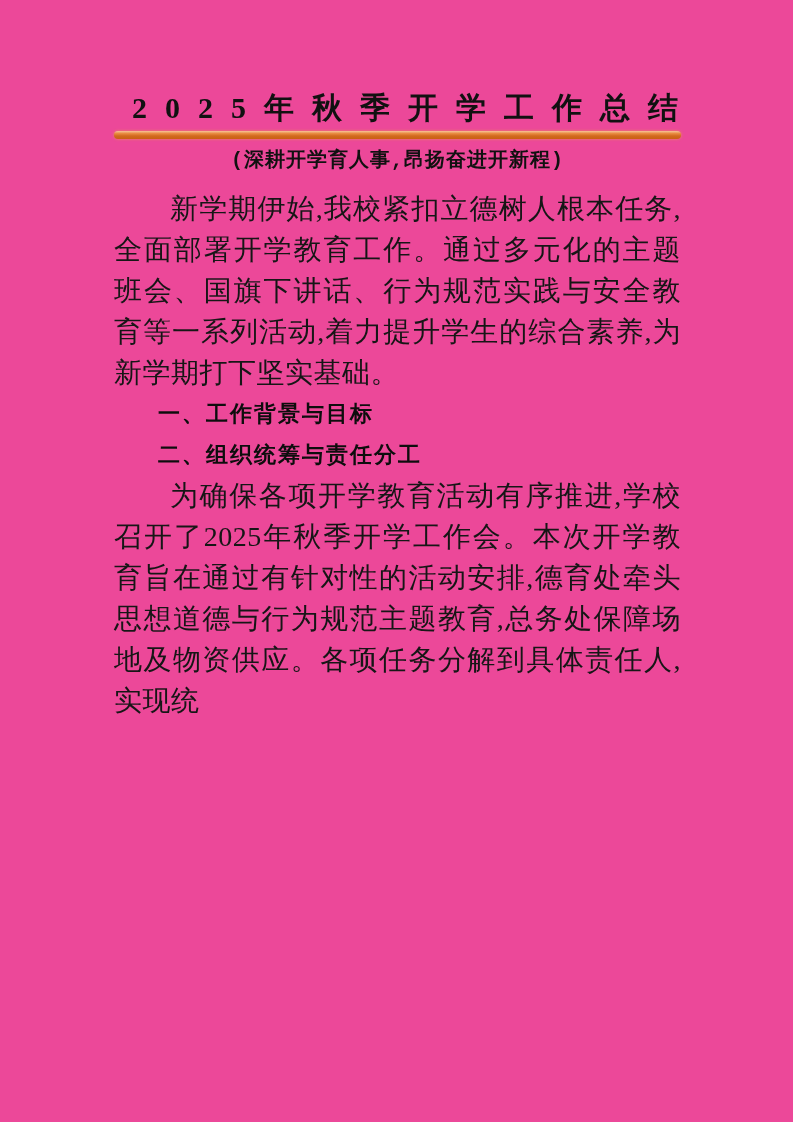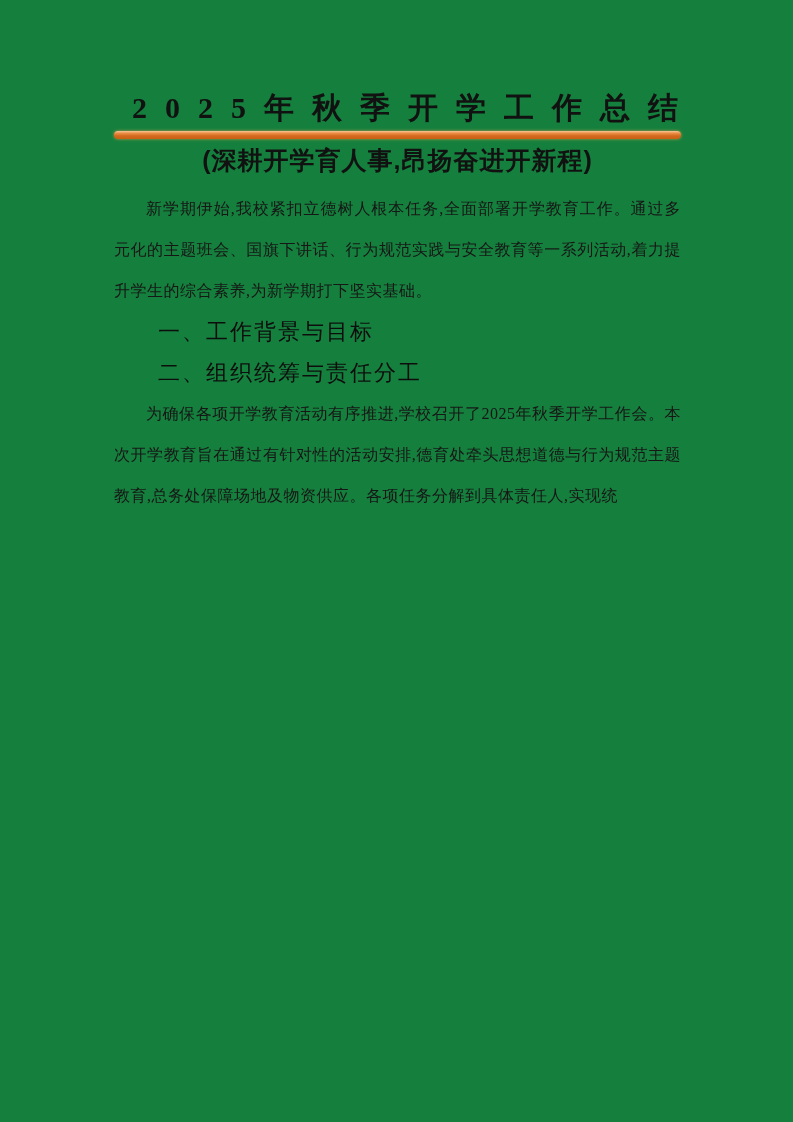--- a/index.html
+++ b/index.html
@@ -5,21 +5,21 @@
   html, body {
     margin: 0;
     padding: 0;
     background: #ffffff;
   }
   .page {
     position: relative;
     width: 793px;
     height: 1122px;
     margin: 0 auto;
-    background: #15803d;
+    background: #ec4899;
     box-sizing: border-box;
     padding: 90px 112px 0 114px;
     overflow: hidden;
     color: #131313;
     font-family: "Liberation Serif", serif;
   }
   .doc-title {
     margin: 0;
     text-align: center;
     font-size: 30px;
@@ -34,46 +34,46 @@
   .title-rule {
     height: 8px;
     margin: 5px 0 0 0;
     border-radius: 4px;
     background: linear-gradient(180deg, #f6c59c 0%, #ea8c42 30%, #d2691e 62%, #c96114 100%);
     box-shadow: 0 0 3px rgba(235, 150, 80, 0.85);
   }
   .doc-subtitle {
     margin: 5px 0 0 0;
     text-align: center;
-    font-size: 25px;
+    font-size: 20px;
     font-weight: bold;
     line-height: 33px;
     letter-spacing: 1px;
     color: #111111;
-    font-family: Liberation Sans, sans-serif;
+    font-family: Liberation Mono, monospace;
   }
   .doc-body {
     margin-top: 11px;
   }
   .body-para {
     margin: 0;
-    font-size: 16px;
+    font-size: 28px;
     line-height: 41px;
     text-align: justify;
     text-align-last: left;
     text-indent: 2em;
     letter-spacing: 0.5px;
     color: #161616;
     font-family: "Liberation Serif", serif;
   }
   .section-heading {
     margin: 0;
     font-size: 22px;
     line-height: 41px;
-    font-weight: normal;
+    font-weight: bold;
     text-indent: 2em;
     letter-spacing: 2px;
     color: #0d0d0d;
     font-family: "Liberation Sans", sans-serif;
   }
 </style>
 </head>
 <body>
 
 <div class="page">

